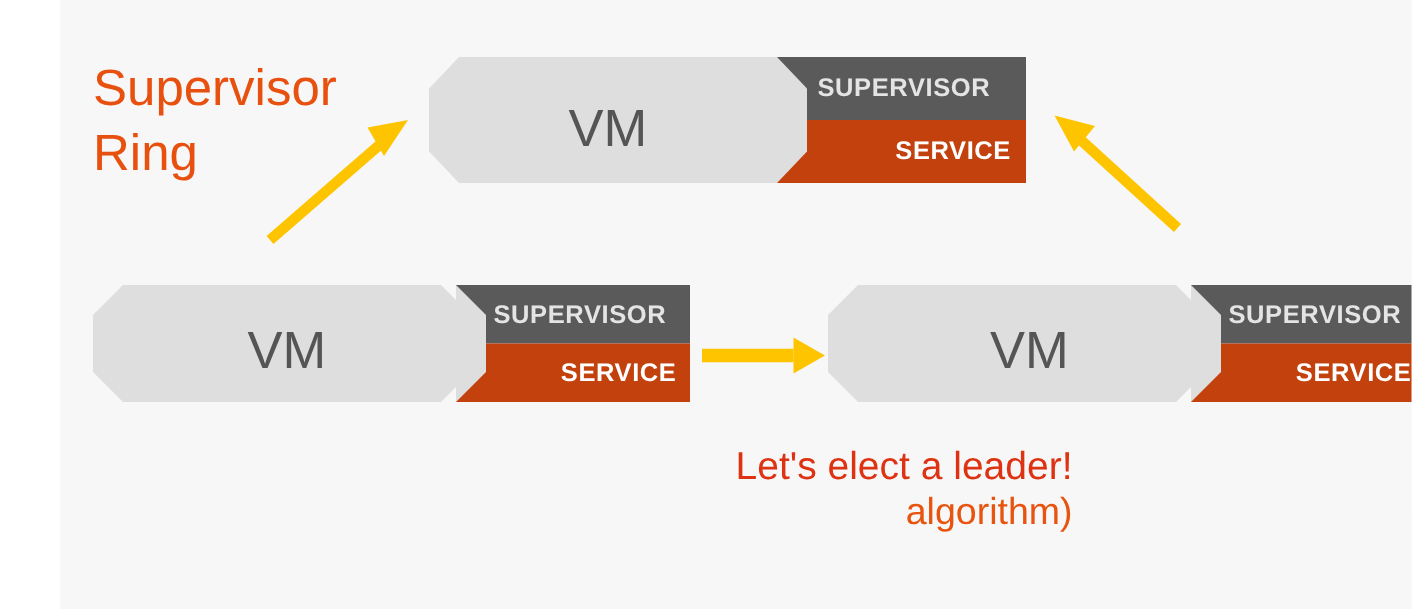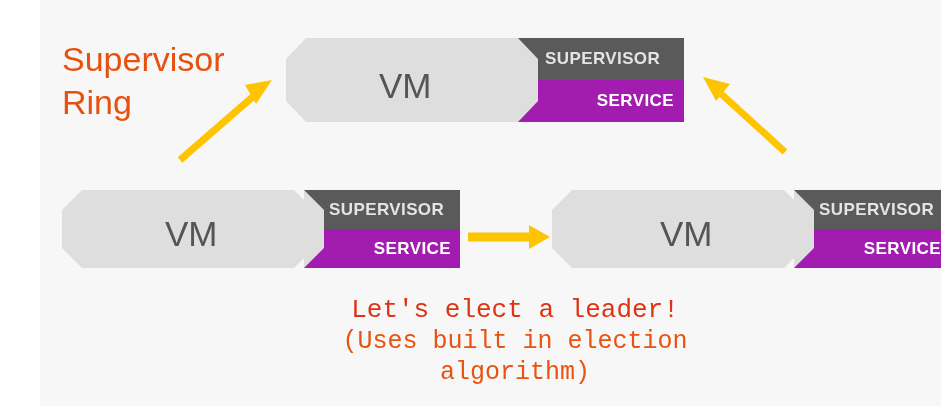--- a/index.html
+++ b/index.html
@@ -55,43 +55,42 @@
     font-weight: bold;
     letter-spacing: 0.4px;
     white-space: nowrap;
   }
   .bar-supervisor {
     background: #5a5a5a;
     color: #e4e4e4;
     justify-content: flex-start;
   }
   .bar-service {
-    background: #a21caf;
+    background: #c2410c;
     color: #ffffff;
     justify-content: flex-end;
   }
   .bar-sup-label { padding-left: 0px; }
   .bar-svc-label { padding-right: 0px; }
 
   
   .arrow-svg {
     position: absolute;
     left: 0;
     top: 0;
     width: 941px;
     height: 406px;
     pointer-events: none;
   }
 
   
   .caption {
     position: absolute;
-    text-align: center;
+    text-align: right;
     line-height: 31px;
-    font-family: Liberation Mono, monospace;
   }
   .caption-main {
     font-size: 26px;
     color: #de3312;
     display: block;
   }
   .caption-sub {
     font-size: 25px;
     color: #e8530f;
     display: block;
@@ -167,17 +166,16 @@
     </g>
 
     <g>
       <line x1="428" y1="237" x2="489" y2="237" stroke="#ffc400" stroke-width="9"></line>
       <polygon points="510,237 489,225 489,249" fill="#ffc400"></polygon>
     </g>
   </svg>
 
   <div class="caption" style="left:275px; top:295px; width:400px;">
     <span class="caption-main">Let's elect a leader!</span>
-    <span class="caption-sub">(Uses built in election</span>
     <span class="caption-sub">algorithm)</span>
   </div>
 
 </div>
 
 </body></html>

